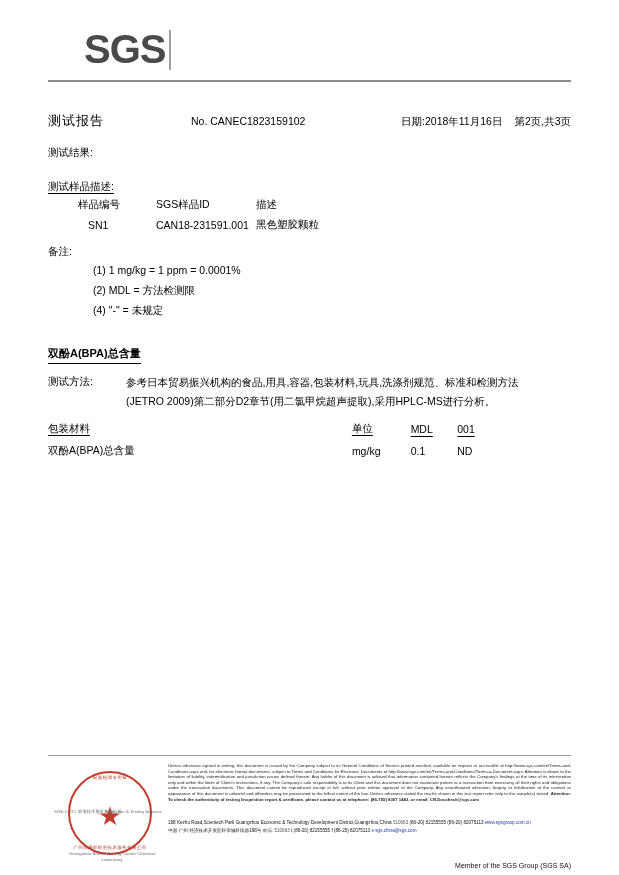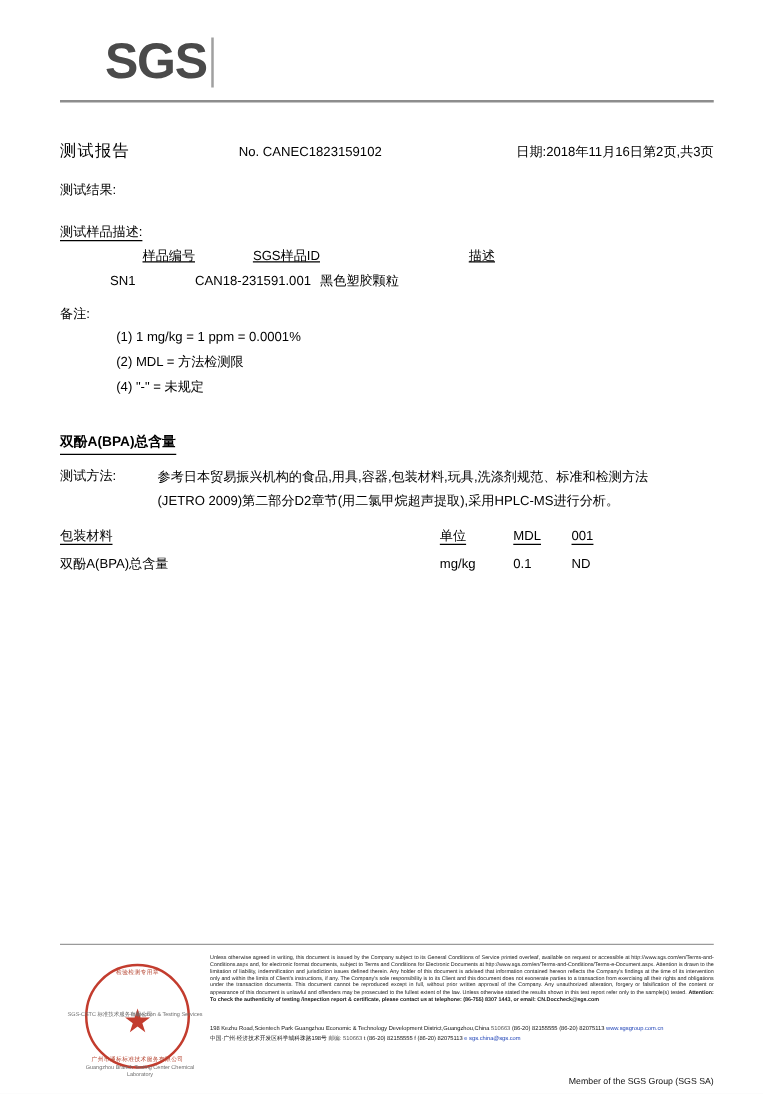--- a/index.html
+++ b/index.html
@@ -63,21 +63,21 @@
   }
   .title-mid {
     font-size: 10.5px;
     margin-left: 54px;
     padding-left: 33px;
   }
   .title-right {
     font-size: 10.5px;
     margin-left: auto;
     display: flex;
-    gap: 0;
+    gap: 12px;
   }
 
   
   .body-text {
     position: absolute;
     font-size: 10.5px;
     line-height: 16px;
     white-space: nowrap;
   }
   .lbl-result   { left: 48px;  top: 144px; }
@@ -92,23 +92,22 @@
 
   
   .samp-table {
     position: absolute;
     left: 78px; top: 198px;
     font-size: 10.5px;
     border-collapse: collapse;
   }
   .samp-table th {
     font-weight: normal;
-    text-align: right;
+    text-align: left;
     padding: 0 0 6px 0;
-    text-decoration: underline;
   }
   .samp-table td {
     text-align: left;
     padding: 0;
     white-space: nowrap;
   }
   .col-no   { width: 78px; }
   .col-id   { width: 100px; }
   .col-desc { width: 140px; }
   .samp-table td.col-no { padding-left: 10px; }

